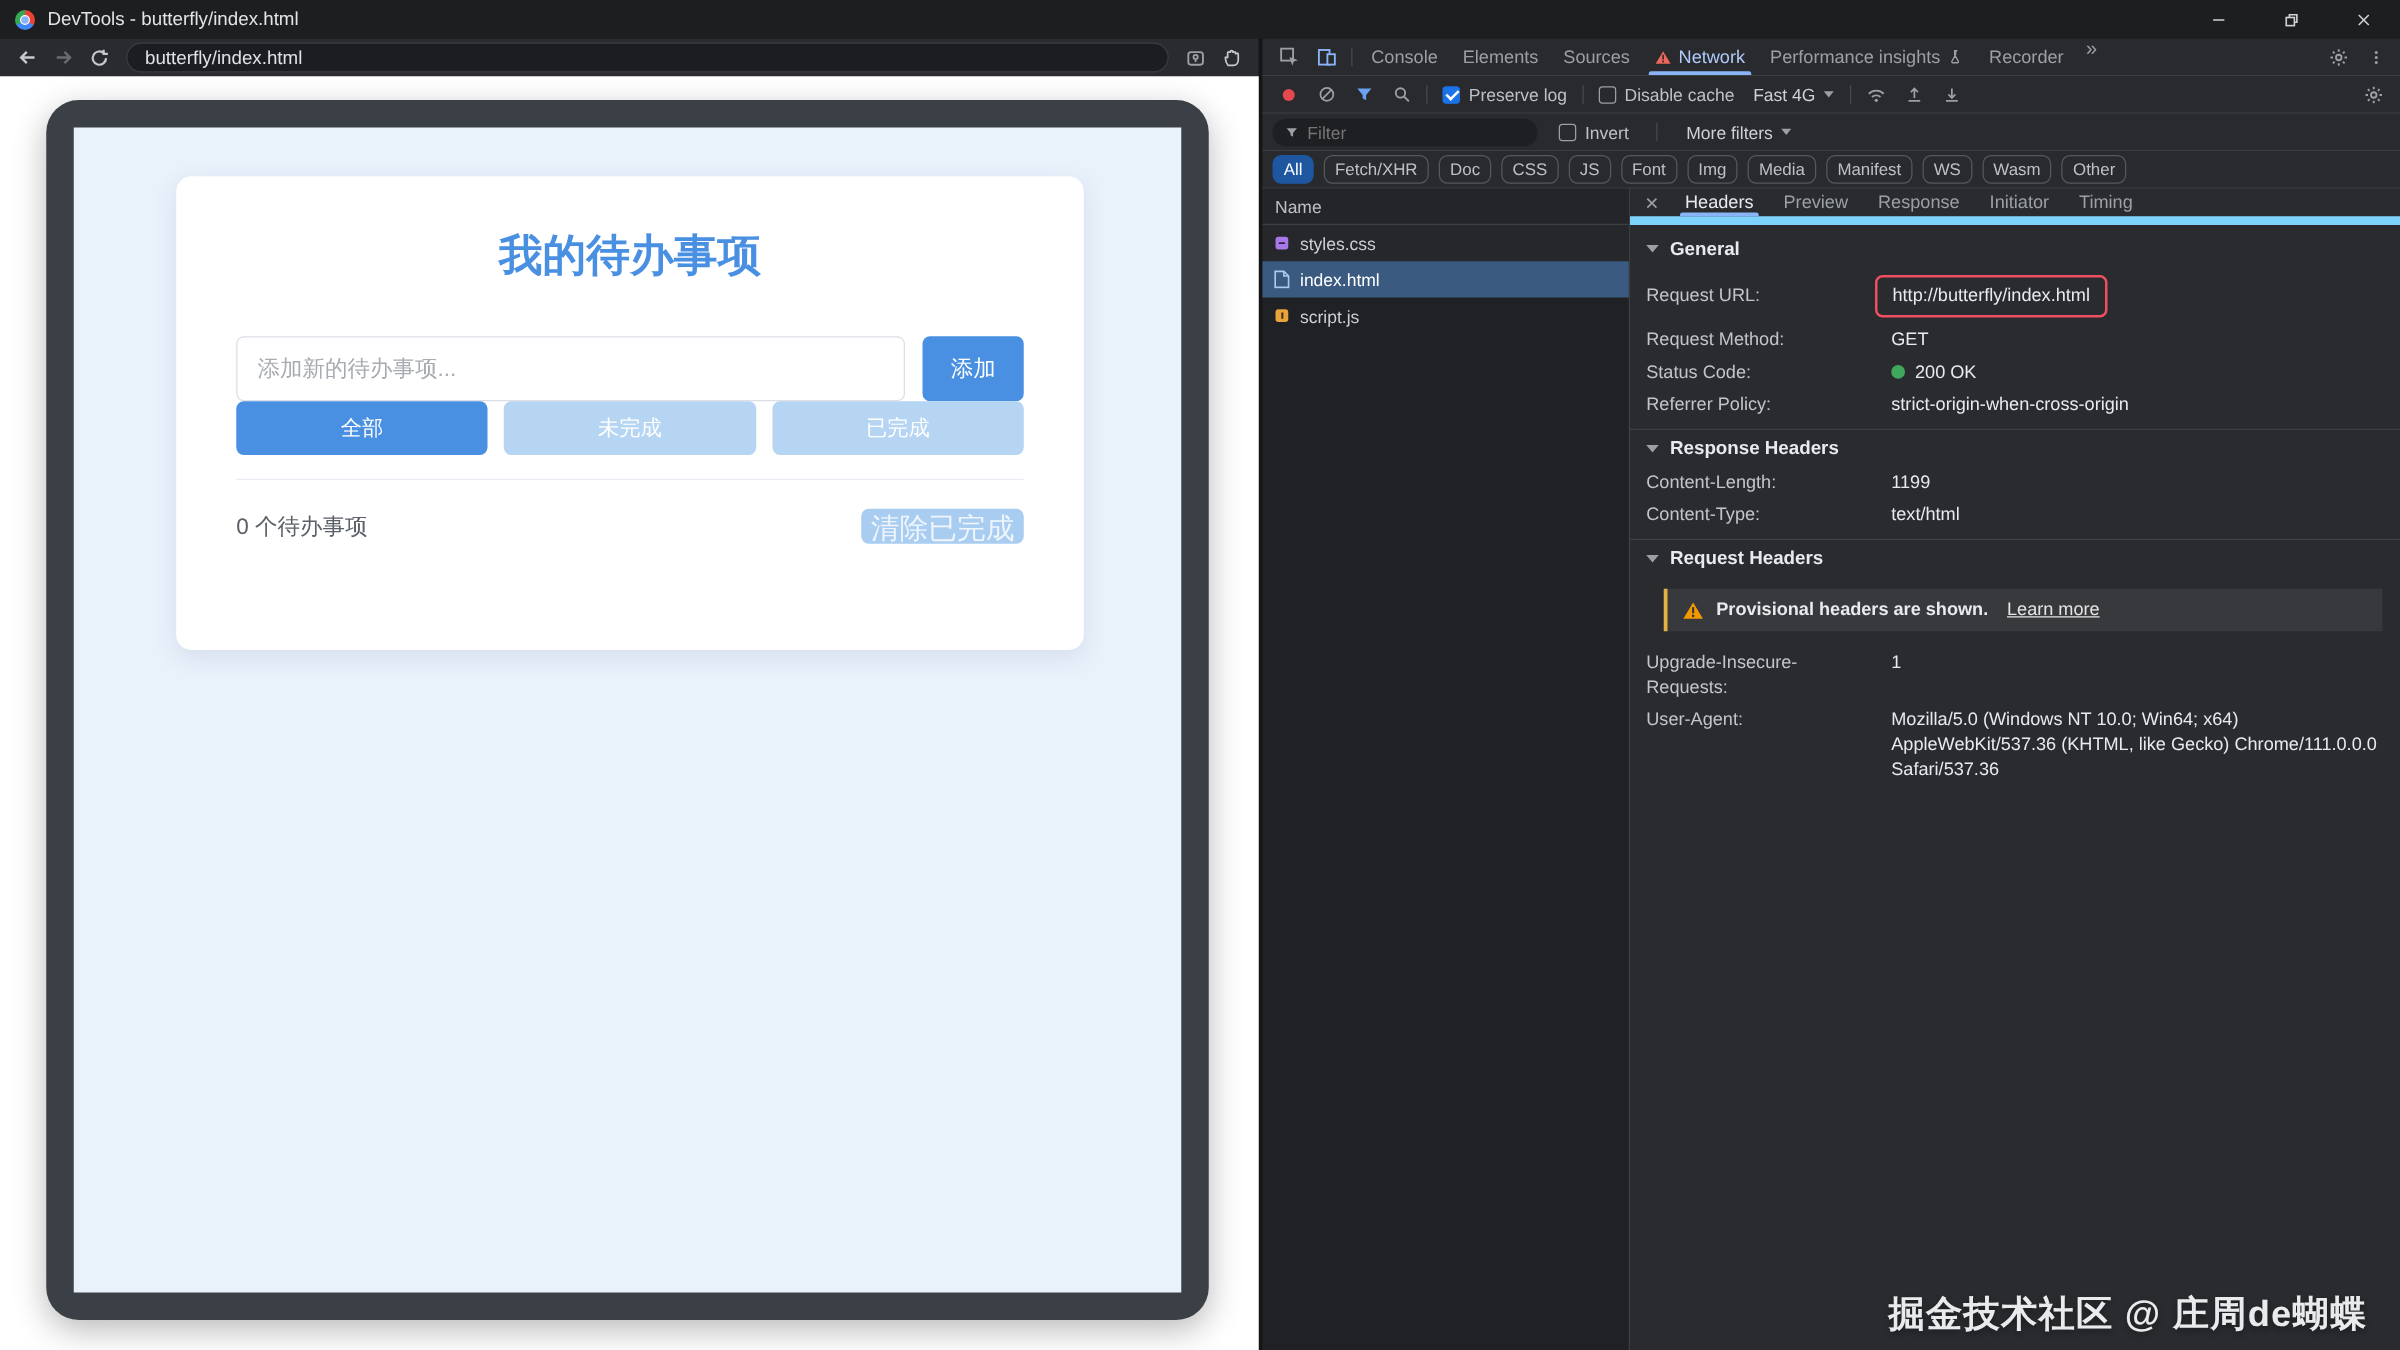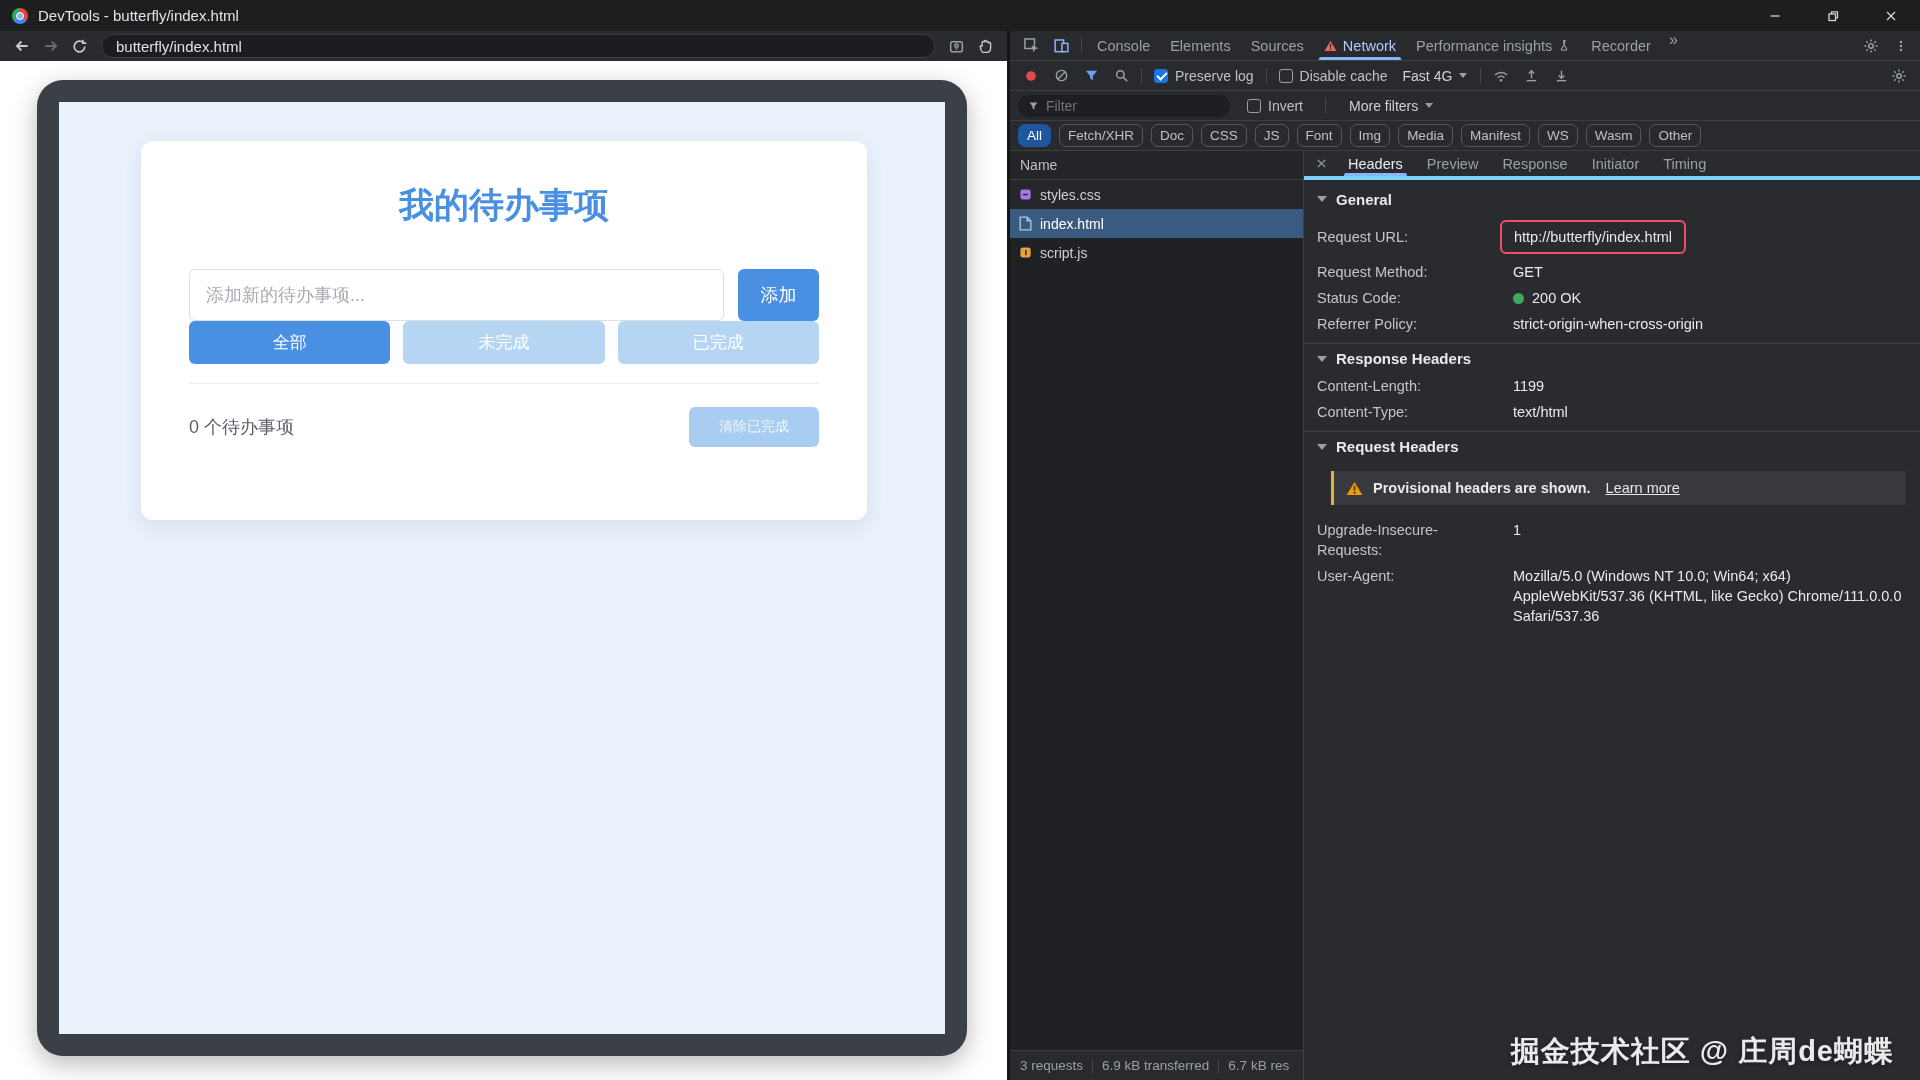--- a/index.html
+++ b/index.html
@@ -44,22 +44,22 @@
   .todo-input::placeholder { color:#a8abb2; }
   .add-btn { width:81px; height:52px; background:#4a90e2; color:#fff; border:none; border-radius:6px;
              font-size:18px; font-family:inherit; }
   .todo-filters { display:flex; gap:13px; }
   .filter-btn { flex:1; height:43px; border:none; border-radius:6px; font-size:17px; color:#fff;
                 background:#b5d5f3; font-family:inherit; }
   .filter-btn.active { background:#4a90e2; }
   .todo-divider { margin-top:19px; border-top:1px solid #e9ecf2; }
   .todo-footer { display:flex; align-items:center; justify-content:space-between; margin-top:23px; }
   .todo-count { font-size:18px; color:#5c6068; }
-  .clear-btn { width:130px; height:40px; border:none; border-radius:6px; background:#a9cdf0;
-               color:#eef5fd; font-size:14px; font-family:inherit; }
+  .clear-btn { width:130px; height:28px; border:none; border-radius:6px; background:#a9cdf0;
+               color:#eef5fd; font-size:23px; font-family:inherit; }
 
   
   .devtools { flex:1; min-width:0; display:flex; flex-direction:column; background:#202124;
               border-left:3px solid #141517; }
   .vsep { width:1px; background:#47484c; margin:7px 5px; align-self:stretch; }
 
   .dt-tabbar { height:30px; background:#292a2d; border-bottom:1px solid #3c4043;
                display:flex; align-items:stretch; padding-left:6px; }
   .iconbtn { width:30px; display:flex; align-items:center; justify-content:center; }
   .dt-tab { display:flex; align-items:center; gap:6px; padding:0 10px; font-size:14.5px;
@@ -104,21 +104,21 @@
   .req-row { height:29px; display:flex; align-items:center; gap:8px; padding-left:9px;
              font-size:14px; color:#cdd1d6; }
   .req-row.stripe { background:#26272b; }
   .req-row.selected { background:#3a5a80; color:#fff; }
   .req-status { height:30px; border-top:1px solid #3c4043; background:#292a2d; display:flex;
                 align-items:center; font-size:13.5px; color:#9aa0a6; padding-left:10px;
                 white-space:nowrap; overflow:hidden; }
   .sb-sep { width:1px; height:14px; background:#47484c; margin:0 9px; flex:none; }
 
   .details { flex:1; min-width:0; display:flex; flex-direction:column; background:#2a2b2f; }
-  .det-tabs { height:29px; display:flex; align-items:stretch; border-bottom:4px solid #7dd3fc; padding-left:2px; }
+  .det-tabs { height:29px; display:flex; align-items:stretch; border-bottom:7px solid #7dd3fc; padding-left:2px; }
   .det-close { width:30px; display:flex; align-items:center; justify-content:center; }
   .det-tab { padding:0 12px; font-size:14.5px; color:#9aa0a6; display:flex; align-items:center;
              position:relative; white-space:nowrap; }
   .det-tab.active { color:#e8eaed; }
   .det-tab.active::after { content:""; position:absolute; left:8px; right:8px; bottom:0; height:3px;
                            background:#8ab4f8; border-radius:2px 2px 0 0; }
   .det-content { flex:1; overflow:hidden; padding-top:4px; }
   .section-header { height:30px; display:flex; align-items:center; gap:9px; padding-left:13px;
                     font-size:15px; font-weight:bold; color:#e8eaed; }
   .section-header.bordered { border-top:1px solid #3c4043; margin-top:6px; }
@@ -422,27 +422,20 @@
             <span>index.html</span>
           </div>
           <div class="req-row">
             <svg class="ic" width="13" height="13" viewBox="0 0 14 14">
                 <rect x="1.5" y="1.5" width="11" height="11" rx="2.5" fill="#e8a33d"></rect>
                 <rect x="6.5" y="4" width="1.8" height="6" rx="0.9" fill="#4a3310"></rect>
               </svg>
             <span>script.js</span>
           </div>
         </div>
-        <div class="req-status">
-          <span>3 requests</span>
-          <span class="sb-sep"></span>
-          <span>6.9 kB transferred</span>
-          <span class="sb-sep"></span>
-          <span>6.7 kB res</span>
-        </div>
       </div>
 
       <div class="details">
         <div class="det-tabs">
           <div class="det-close">
             <svg class="ic" width="13" height="13" viewBox="0 0 16 16" stroke="#9aa0a6" stroke-width="1.6">
                 <line x1="3.5" y1="3.5" x2="12.5" y2="12.5"></line>
                 <line x1="12.5" y1="3.5" x2="3.5" y2="12.5"></line>
               </svg>
           </div>

